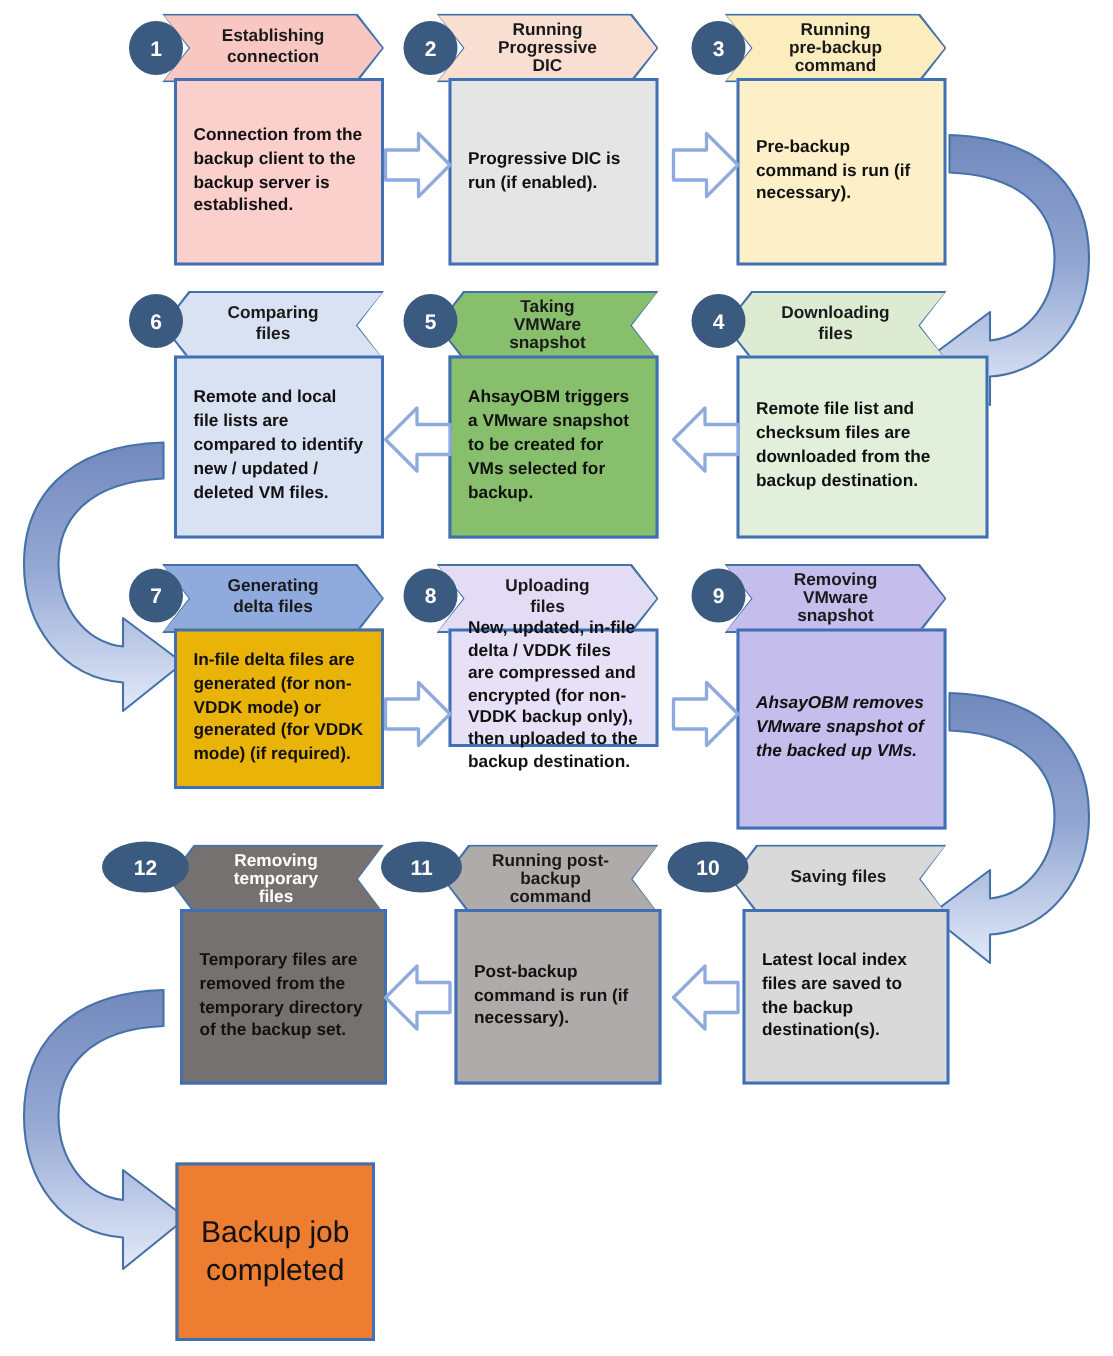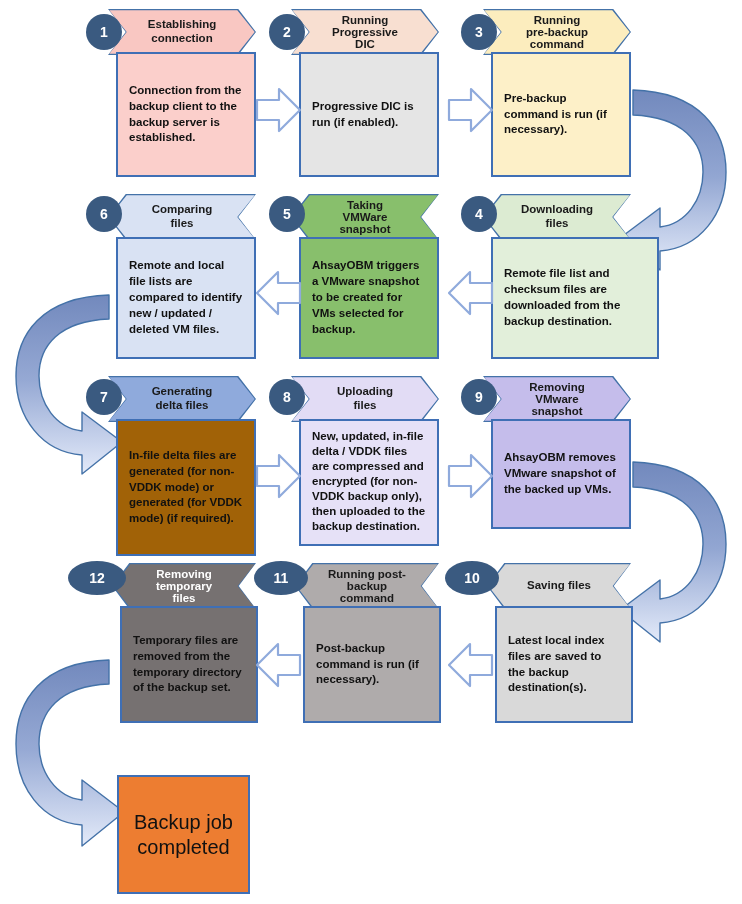--- a/index.html
+++ b/index.html
@@ -174,48 +174,48 @@
   </div>
   <div class="num" style="left:461px;top:196px;width:36px;height:36px;">
     <span>4</span>
   </div>
 
   <div class="step" style="left:108px;top:376px;width:148px;">
     <div class="chev-border"></div>
     <div class="chev-fill" style="background:#8FAADC;"></div>
     <div class="chev-txt" style="white-space:pre-line;">Generating
 delta files</div>
-    <div class="body" style="background:#a16207;width:140px;height:137px;justify-content:flex-end;">
+    <div class="body" style="background:#eab308;width:140px;height:107px;justify-content:flex-end;">
       <span>In-file delta files are generated (for non-VDDK mode) or generated (for VDDK mode) (if required).</span>
     </div>
   </div>
   <div class="num" style="left:86px;top:379px;width:36px;height:36px;">
     <span>7</span>
   </div>
 
   <div class="step" style="left:291px;top:376px;width:148px;">
     <div class="chev-border"></div>
     <div class="chev-fill" style="background:#E2DCF5;"></div>
     <div class="chev-txt" style="white-space:pre-line;">Uploading
 files</div>
-    <div class="body" style="background:#E6E1F7;width:140px;height:127px;align-items:flex-end;padding-top:21px;">
+    <div class="body" style="background:#E6E1F7;width:140px;height:79px;align-items:center;padding-top:21px;">
       <span style="line-height:1.3;">New, updated, in-file delta / VDDK files are compressed and encrypted (for non-VDDK backup only), then uploaded to the backup destination.</span>
     </div>
   </div>
   <div class="num" style="left:269px;top:379px;width:36px;height:36px;">
     <span>8</span>
   </div>
 
   <div class="step" style="left:483px;top:376px;width:148px;">
     <div class="chev-border"></div>
     <div class="chev-fill" style="background:#C5BDEB;"></div>
     <div class="chev-txt" style="white-space:pre-line;line-height:1.05;">Removing
 VMware
 snapshot</div>
-    <div class="body" style="background:#C5BDEB;width:140px;height:110px;">
+    <div class="body" style="background:#C5BDEB;width:140px;height:134px;font-style:italic;">
       <span>AhsayOBM removes VMware snapshot of the backed up VMs.</span>
     </div>
   </div>
   <div class="num" style="left:461px;top:379px;width:36px;height:36px;">
     <span>9</span>
   </div>
 
   <div class="step" style="left:112px;top:563px;width:144px;">
     <div class="chev-border chev-left"></div>
     <div class="chev-fill chev-left" style="background:#767171;"></div>

